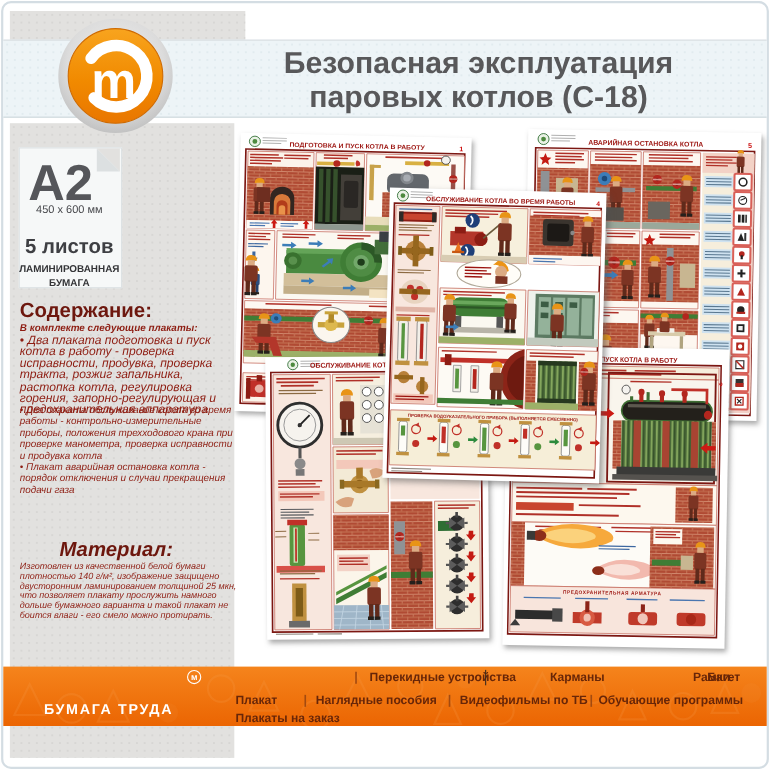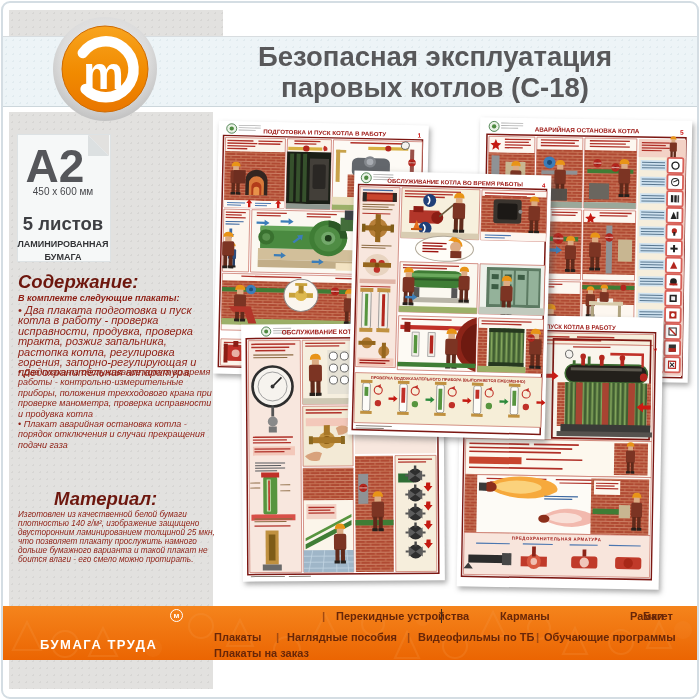--- a/index.html
+++ b/index.html
@@ -47,21 +47,21 @@
 <div class="abs" style="left:88px;top:135px;width:0;height:0;border-bottom:21px solid #dce0e1;border-right:21px solid transparent;"></div>
 
 <div class="abs" style="left:25px;top:139px;width:60px;text-align:center;font-size:46px;font-weight:bold;color:#55565a;">A2</div>
 
 <div class="abs" style="left:17px;top:186px;width:92px;text-align:center;font-size:10px;color:#47484c;">450 x 600 мм</div>
 
 <div class="abs" style="left:17px;top:213px;width:92px;text-align:center;font-size:18.5px;font-weight:bold;color:#3e3f43;">5 листов</div>
 
 <div class="abs" style="left:17px;top:238px;width:92px;text-align:center;font-size:9px;font-weight:bold;color:#333437;line-height:12.5px;">ЛАМИНИРОВАННАЯ БУМАГА</div>
 
-<div class="abs" style="left:18px;top:271px;font-size:18.5px;font-weight:bold;font-style:italic;color:#6d170e;">Содержание:</div>
+<div class="abs" style="left:18px;top:271px;font-size:18.5px;font-weight:bold;color:#6d170e;">Содержание:</div>
 
 <div class="abs" style="left:18px;top:293px;font-size:9px;font-style:italic;font-weight:bold;color:#8e1d12;">В комплекте следующие плакаты:</div>
 
 <div class="abs" style="left:18px;top:305px;width:196px;font-size:11px;font-style:italic;color:#8e1d12;line-height:10.4px;">• Два плаката подготовка и пуск котла в работу - проверка исправности, продувка, проверка тракта, розжиг запальника, растопка котла, регулировка горения, запорно-регулирующая и предохранительная аппаратура</div>
 
 <div class="abs" style="left:18px;top:367px;width:196px;font-size:9px;font-style:italic;color:#8e1d12;line-height:10.4px;">• Два плаката обслуживание котла во время работы - контрольно-измерительные приборы, положения трехходового крана при проверке манометра, проверка исправности и продувка котла</div>
 
 <div class="abs" style="left:18px;top:419px;width:196px;font-size:9px;font-style:italic;color:#8e1d12;line-height:10.4px;">• Плакат аварийная остановка котла - порядок отключения и случаи прекращения подачи газа</div>
 
 <div class="abs" style="left:18px;top:488px;font-size:18.5px;font-weight:bold;font-style:italic;color:#6d170e;margin-left:36px;">Материал:</div>
@@ -1252,20 +1252,20 @@
 <div class="abs" style="left:40px;top:637px;font-size:13px;font-weight:bold;color:#fff;letter-spacing:1.5px;">БУМАГА ТРУДА</div>
 
 <div class="abs mi" style="left:214px;top:610px;margin-top:37px;">Плакаты на заказ</div>
 <div class="abs ms" style="left:322px;top:610px;">|</div>
 <div class="abs mi" style="left:336px;top:610px;">Перекидные устройства</div>
 <div class="abs" style="left:441px;top:609px;width:1px;height:14px;background:#3a2a20;"></div>
 <div class="abs mi" style="left:500px;top:610px;">Карманы</div>
 <div class="abs mi" style="left:606px;top:610px;padding-left:24px;">Рамки</div>
 <div class="abs mi" style="left:643px;top:610px;">Багет</div>
 
-<div class="abs mi" style="left:214px;top:631px;">Плакаты</div>
+<div class="abs mi" style="left:214px;top:631px;">Плакат</div>
 <div class="abs ms" style="left:276px;top:631px;">|</div>
 <div class="abs mi" style="left:287px;top:631px;">Наглядные пособия</div>
 <div class="abs ms" style="left:407px;top:631px;">|</div>
 <div class="abs mi" style="left:418px;top:631px;">Видеофильмы по ТБ</div>
 <div class="abs ms" style="left:536px;top:631px;">|</div>
 <div class="abs mi" style="left:544px;top:631px;">Обучающие программы</div>
 </div>
 
 </body></html>

